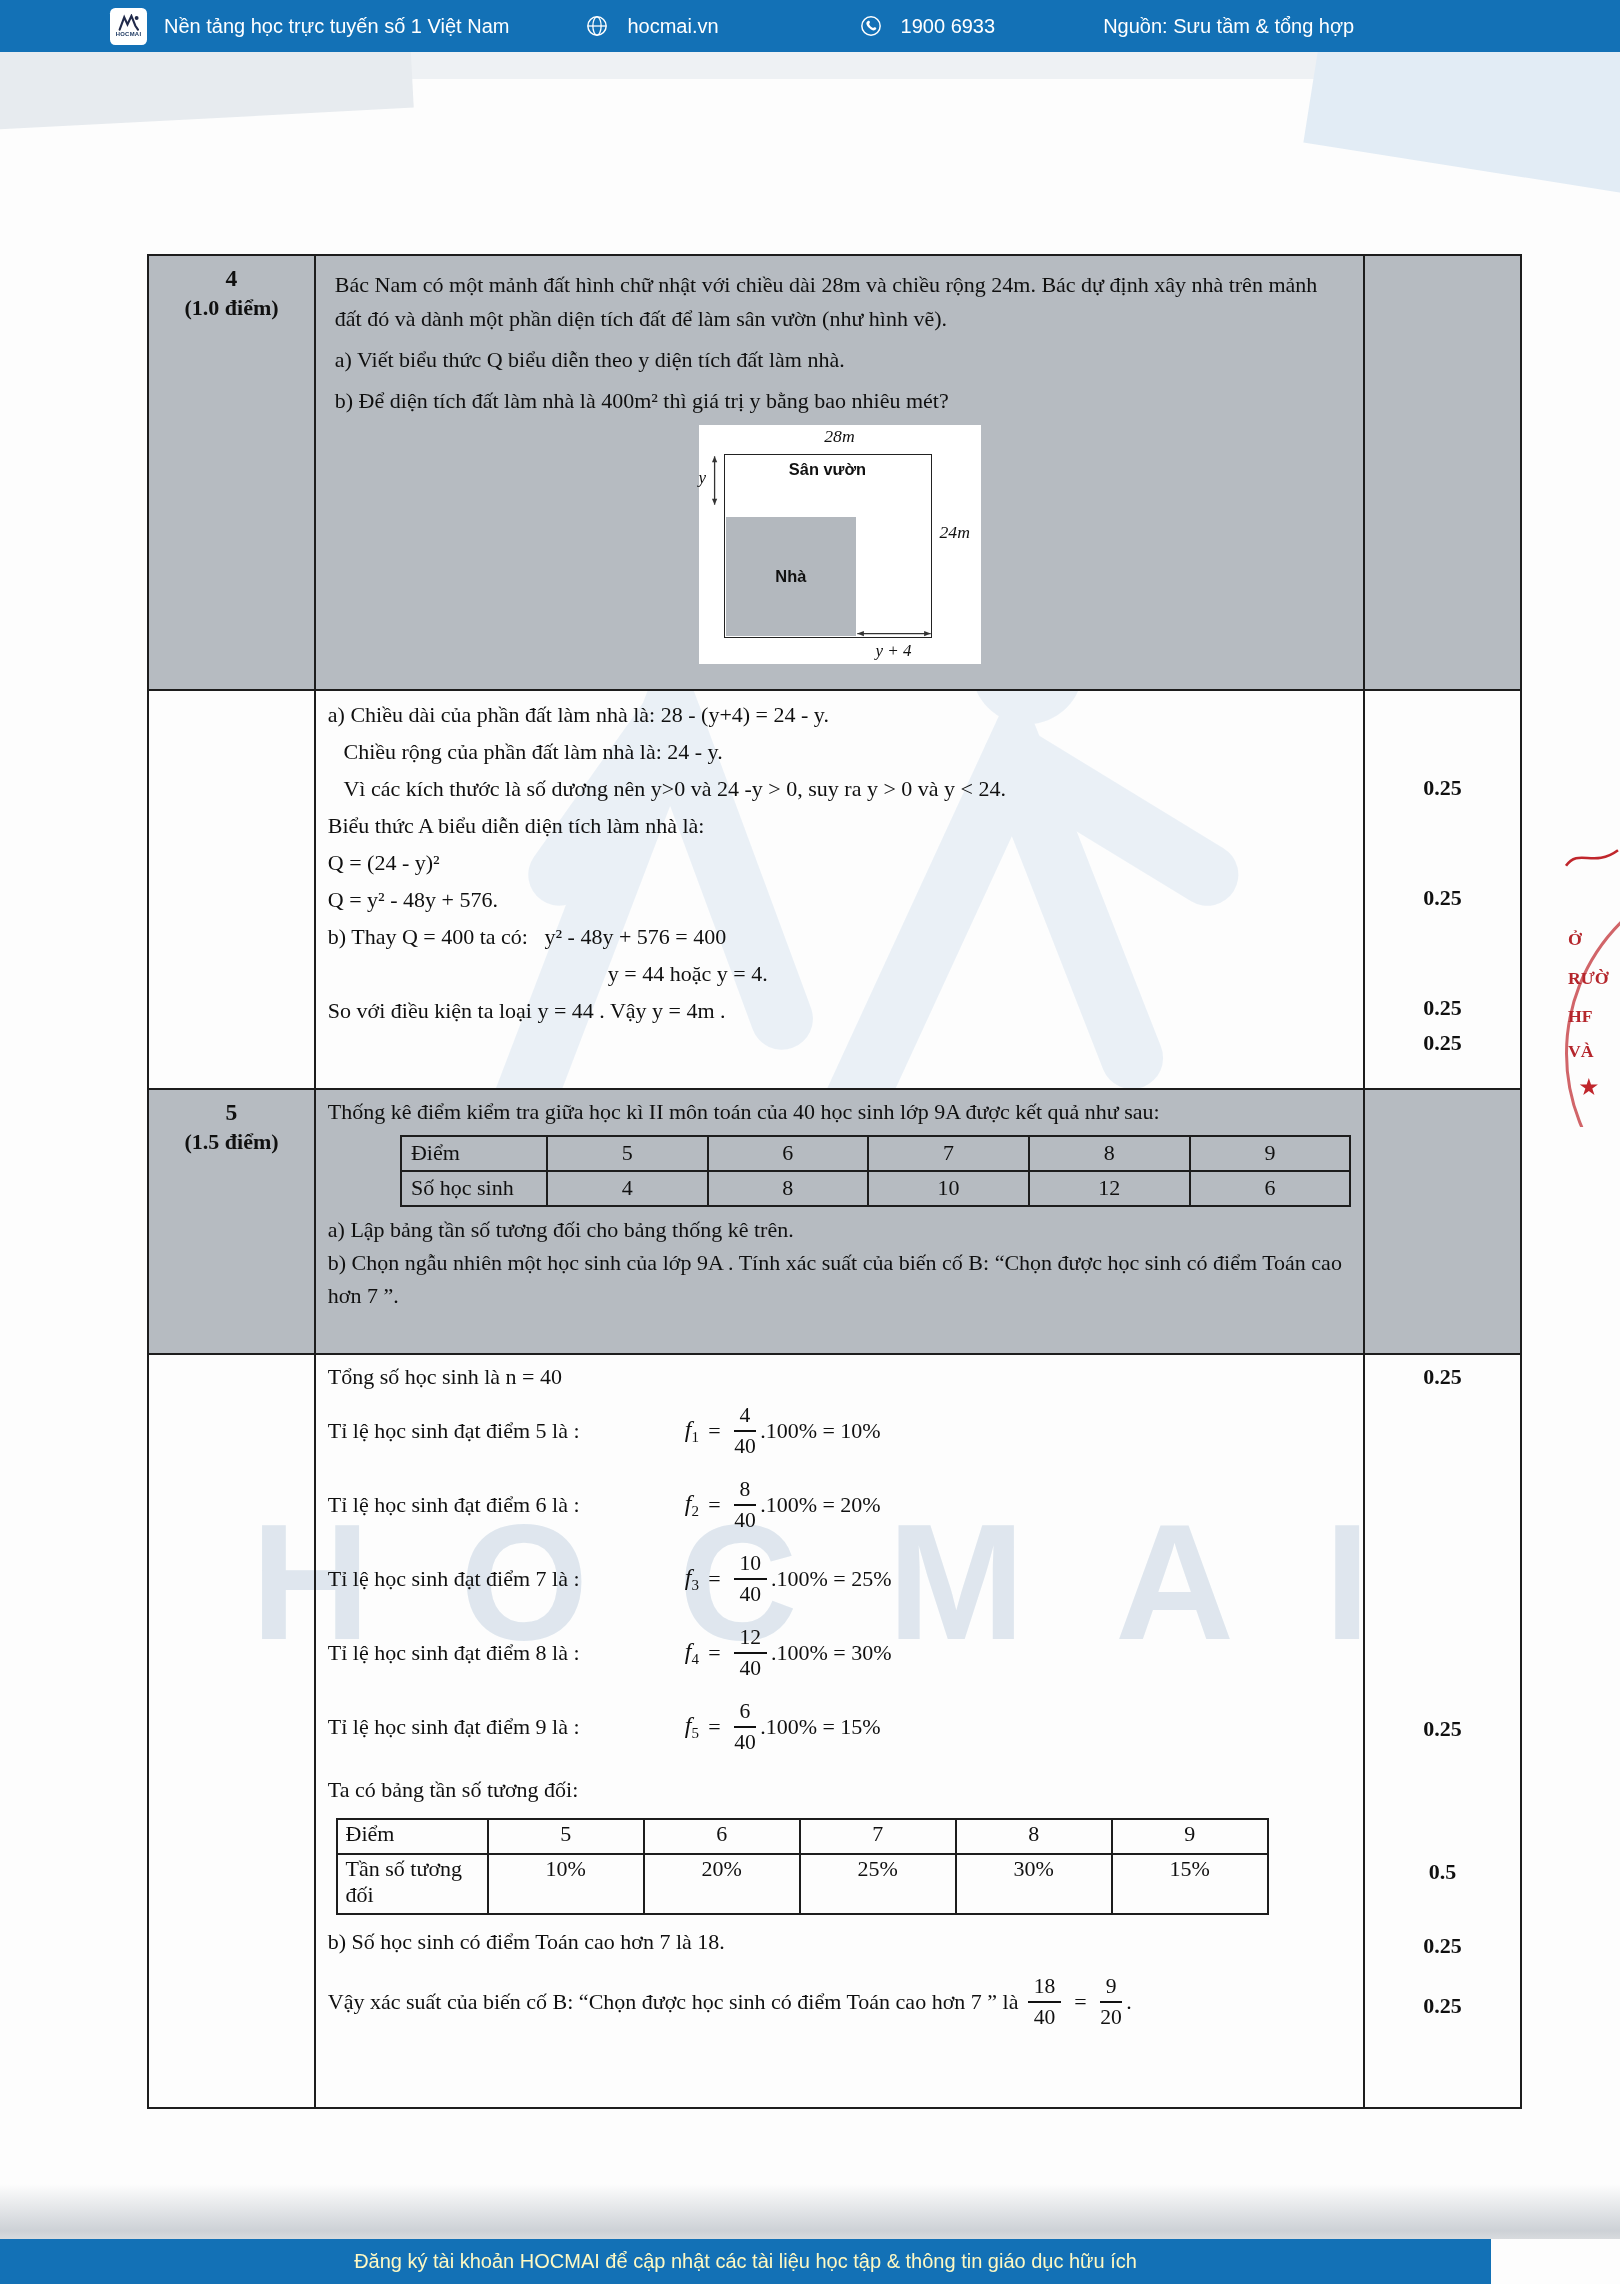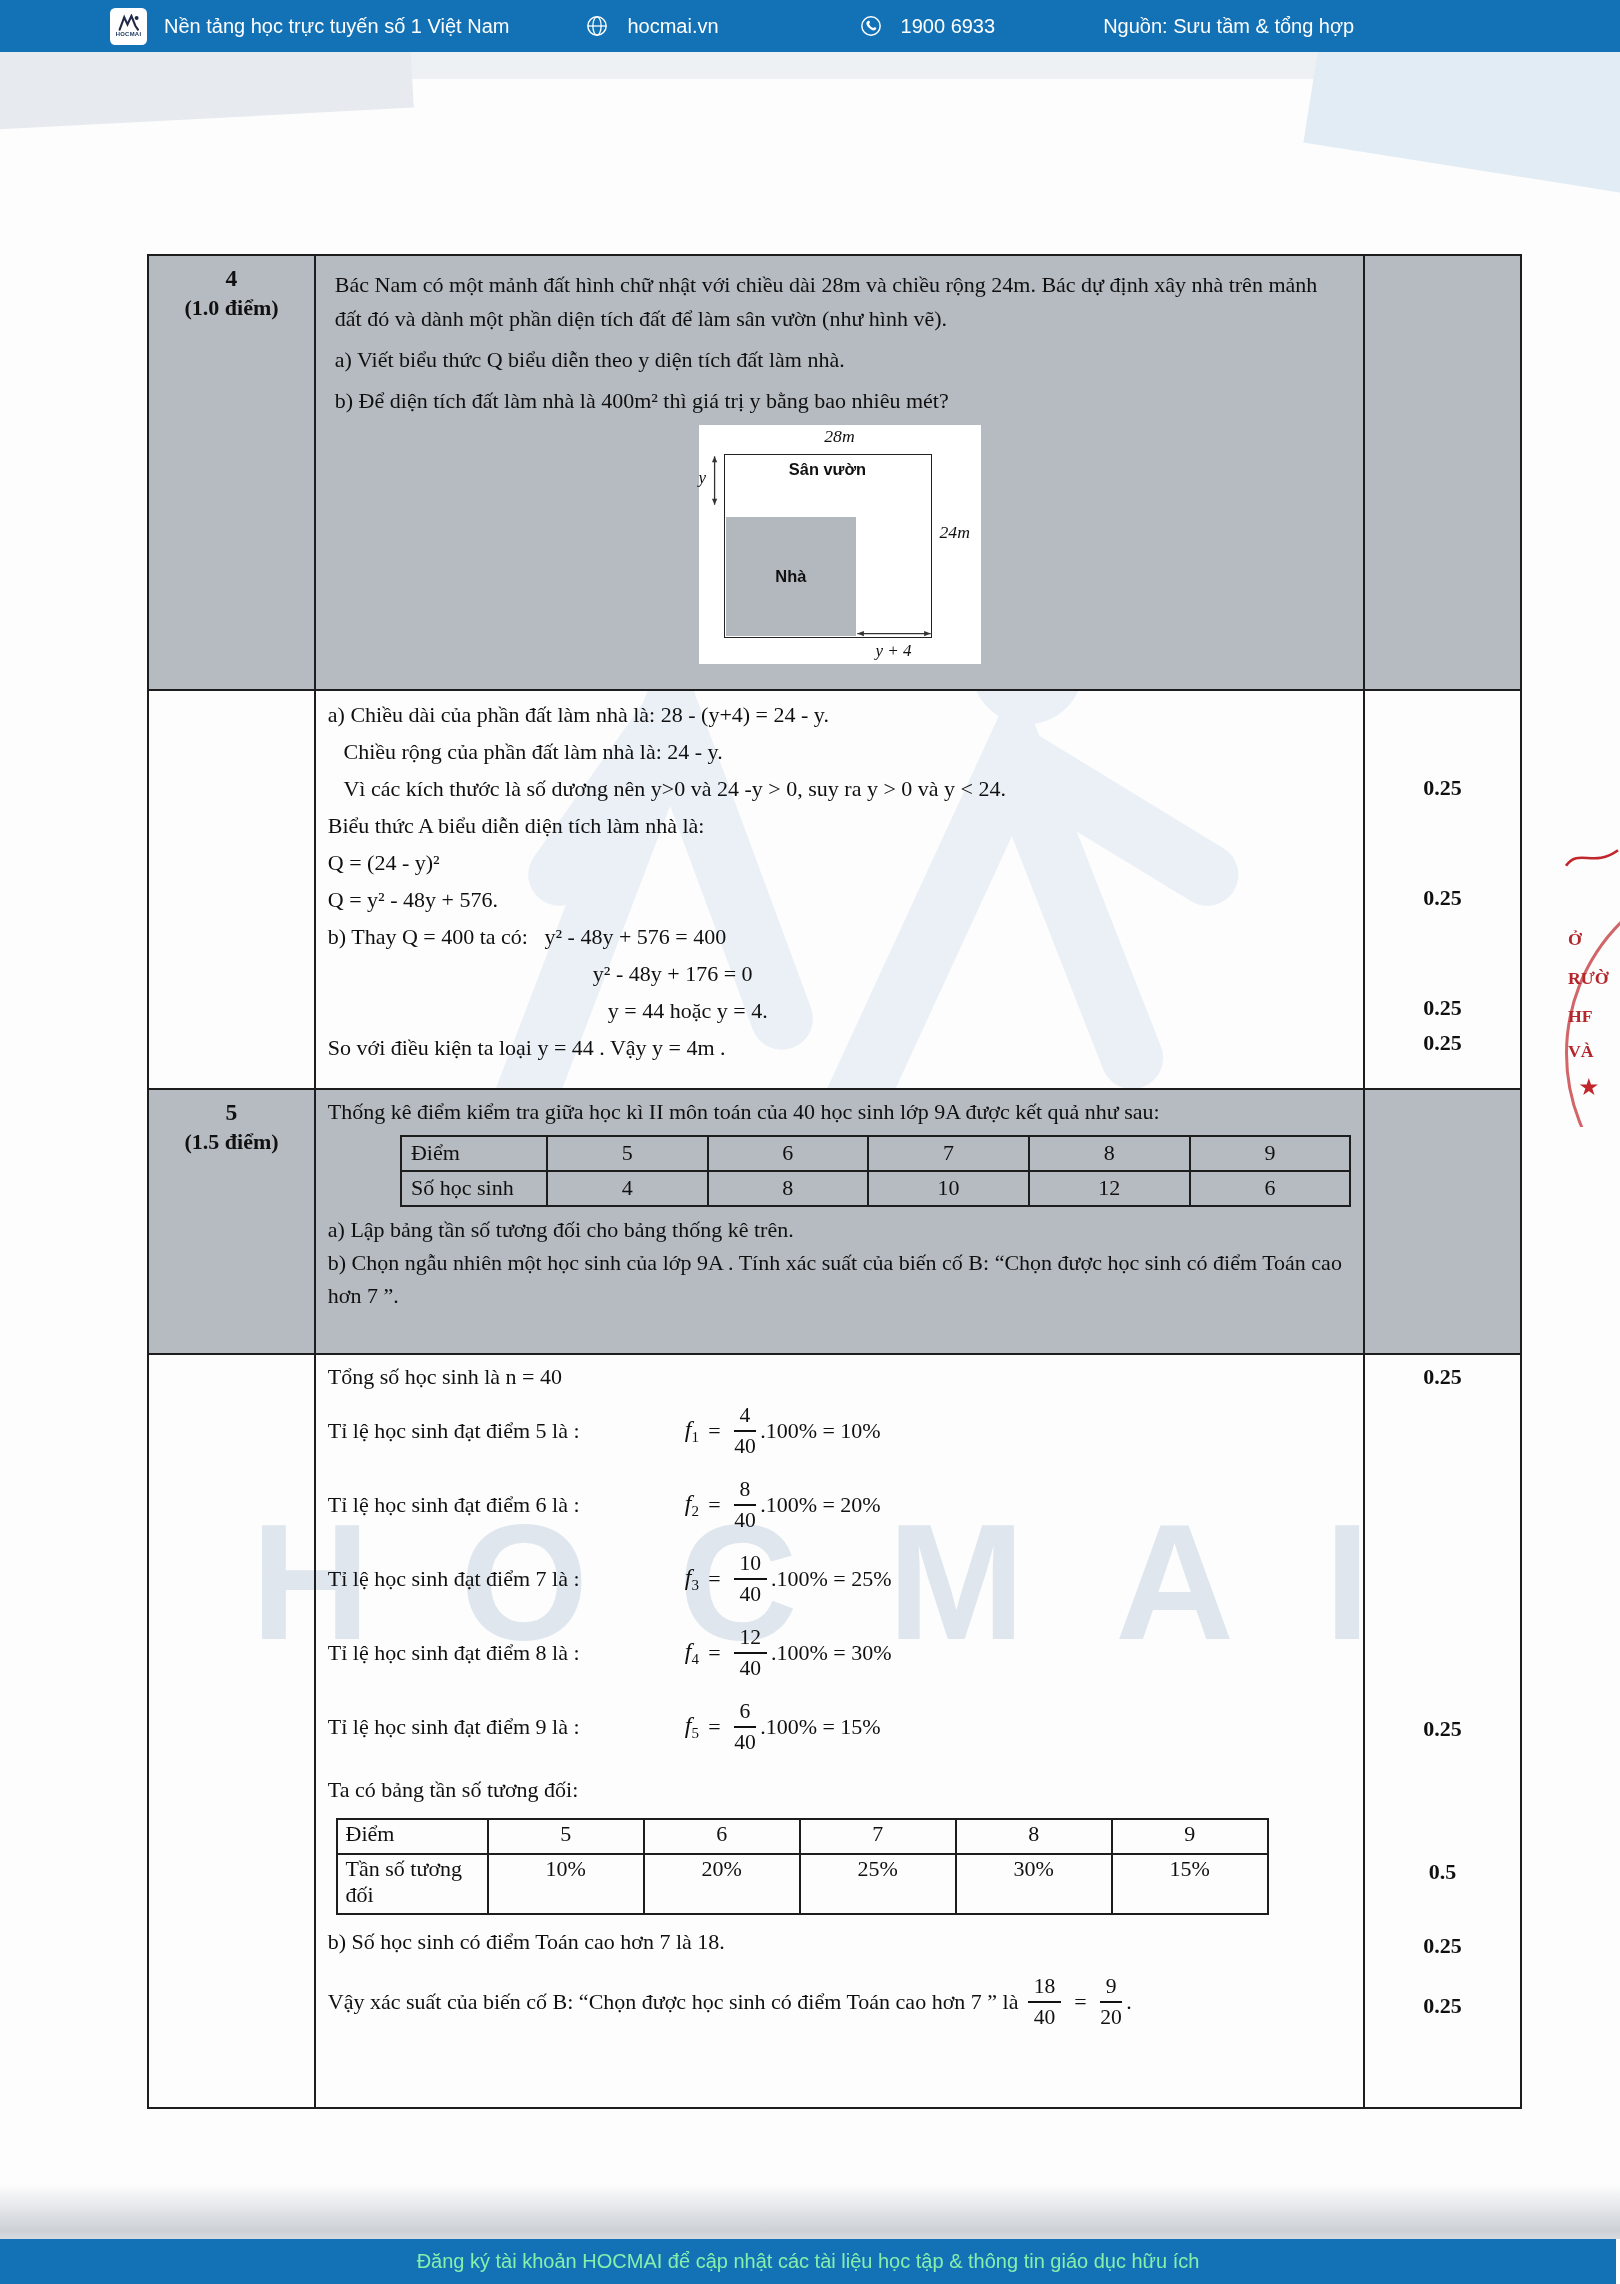--- a/index.html
+++ b/index.html
@@ -16,21 +16,21 @@
   }
   .logo-box{width:37px;height:37px;background:#fff;border-radius:5.2px;display:flex;flex-direction:column;
     align-items:center;justify-content:center;margin-right:17px;flex:none}
   .logo-word{font-size:5.9px;font-weight:bold;color:#16325c;letter-spacing:0.3px;line-height:1;font-family:"Liberation Sans",sans-serif}
   .hdr-item{display:flex;gap:19px;white-space:nowrap}
   .hdr-web{margin-left:77px}
   .hdr-phone{margin-left:141px}
   .hdr-src{margin-left:108px;white-space:nowrap}
   .icn{display:flex;align-items:center}
   .botbar{
-    position:absolute;left:0;bottom:0;width:1616px;height:45px;background:#1371b6;color:#86efac;
+    position:absolute;left:0;bottom:0;width:1491px;height:45px;background:#1371b6;color:#fef9c3;
     display:flex;align-items:center;justify-content:center;z-index:6;
     font-family:"Liberation Sans",sans-serif;font-size:20px;
   }
   .bottom-strip{position:absolute;left:0;bottom:45px;width:1621px;height:55px;z-index:1;
     background:linear-gradient(180deg,rgba(220,224,228,0) 0%,#cdd1d6 85%,#d8dbde 100%);}
   
   .deco{position:absolute;z-index:0}
   .deco-band{left:0;top:45px;width:1621px;height:34px;background:#eef1f4}
   .deco-tl{left:-59px;top:41px;width:471px;height:79px;background:#e7ebef;transform:rotate(-3deg)}
   .deco-tr{right:-46px;top:19.6px;width:354px;height:151px;background:#e2ecf5;transform:rotate(9deg)}
@@ -203,21 +203,20 @@
   <div class="row r2">
     <div class="cell"></div>
     <div class="cell body-cell">
       <p class="sol">a) Chiều dài của phần đất làm nhà là: 28 - (y+4) = 24 - y.</p>
       <p class="sol ind1">Chiều rộng của phần đất làm nhà là: 24 - y.</p>
       <p class="sol ind1">Vì các kích thước là số dương nên y&gt;0 và 24 -y &gt; 0, suy ra y &gt; 0 và y &lt; 24.</p>
       <p class="sol">Biểu thức A biểu diễn diện tích làm nhà là:</p>
       <p class="sol">Q = (24 - y)²</p>
       <p class="sol">Q = y² - 48y + 576.</p>
       <p class="sol">b) Thay Q = 400 ta có:   y² - 48y + 576 = 400</p>
-      <p class="sol eq1">y² - 48y + 176 = 0</p>
       <p class="sol eq2">y = 44 hoặc y = 4.</p>
       <p class="sol">So với điều kiện ta loại y = 44 . Vậy y = 4m .</p>
     </div>
     <div class="cell">
       <span class="mark" style="top:84px">0.25</span>
       <span class="mark" style="top:194px">0.25</span>
       <span class="mark" style="top:304px">0.25</span>
       <span class="mark" style="top:339px">0.25</span>
     </div>
   </div>

